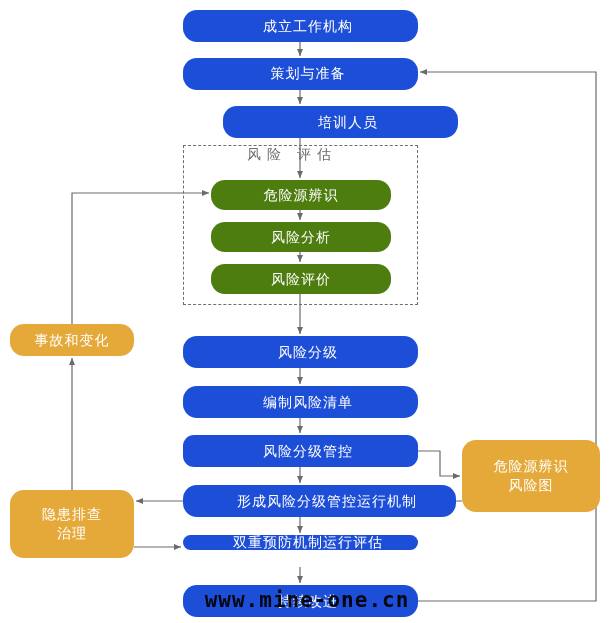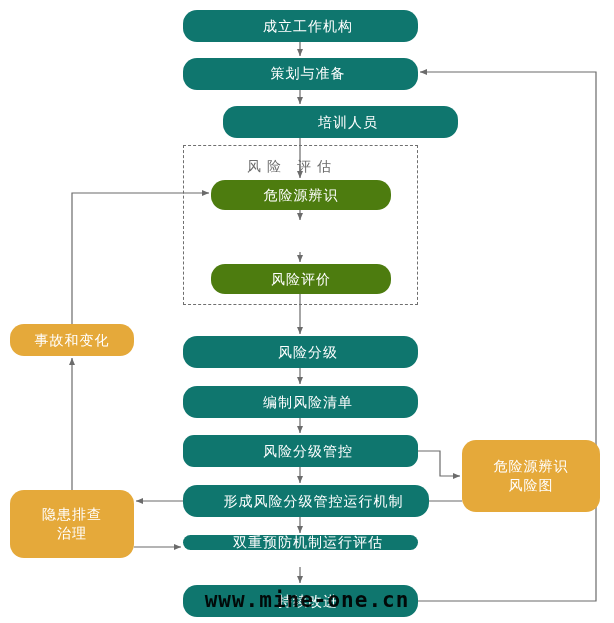--- a/index.html
+++ b/index.html
@@ -25,21 +25,21 @@
     justify-content: center;
     text-align: center;
     color: #ffffff;
     font-size: 14px;
     line-height: 1.35;
     border-radius: 14px;
     letter-spacing: 1px;
     white-space: pre-line;
   }
   .node.blue {
-    background: #0f766e;
+    background: #1d4ed8;
     padding-left: 15px;
   }
   .node.green {
     background: #4d7c0f;
   }
   .node.orange {
     background: #e5a93a;
   }
   .dashed-box {
     position: absolute;
@@ -76,21 +76,21 @@
     opacity: 0.92;
     pointer-events: none;
   }
 </style>
 </head>
 <body>
 
 <div id="canvas">
 
   <div class="dashed-box" style="left:183px; top:145px; width:235px; height:160px;"></div>
-  <div class="group-label" style="left:247px; top:158px;">风险  评估</div>
+  <div class="group-label" style="left:247px; top:146px;">风险  评估</div>
 
   <svg class="edges" viewBox="0 0 614 623" xmlns="http://www.w3.org/2000/svg">
     <defs>
       <marker id="ah" markerWidth="8" markerHeight="8" refX="7" refY="3" orient="auto" markerUnits="userSpaceOnUse">
         <path d="M0,0 L7,3 L0,6 z" fill="#6b6b6b"></path>
       </marker>
     </defs>
     <g stroke="#6b6b6b" stroke-width="1.2" fill="none" marker-end="url(#ah)">
 
       <path d="M300,42 L300,56"></path>
@@ -118,25 +118,26 @@
       <path d="M72,324 L72,193 L209,193"></path>
 
       <path d="M418,601 L596,601 L596,72 L420,72"></path>
     </g>
   </svg>
 
   <div class="node blue" style="left:183px; top:10px;  width:235px; height:32px;">成立工作机构</div>
   <div class="node blue" style="left:183px; top:58px;  width:235px; height:32px;font-family:Liberation Mono, monospace;">策划与准备</div>
   <div class="node blue" style="left:183px; top:106px; width:235px; height:32px;margin-left:40px;">培训人员</div>
   <div class="node green" style="left:211px; top:180px; width:180px; height:30px;">危险源辨识</div>
+  <div class="node green" style="left:211px; top:222px; width:180px; height:30px;">风险分析</div>
   <div class="node green" style="left:211px; top:264px; width:180px; height:30px;">风险评价</div>
   <div class="node blue" style="left:183px; top:336px; width:235px; height:32px;">风险分级</div>
   <div class="node blue" style="left:183px; top:386px; width:235px; height:32px;">编制风险清单</div>
   <div class="node blue" style="left:183px; top:435px; width:235px; height:32px;border-radius:11px;">风险分级管控</div>
-  <div class="node blue" style="left:183px; top:485px; width:246px; height:32px;">形成风险分级管控运行机制</div>
+  <div class="node blue" style="left:183px; top:485px; width:273px; height:32px;">形成风险分级管控运行机制</div>
   <div class="node blue" style="left:183px; top:535px; width:235px; height:15px;">双重预防机制运行评估</div>
   <div class="node blue" style="left:183px; top:585px; width:235px; height:32px;">持续改进</div>
   <div class="node orange" style="left:10px;  top:324px; width:124px; height:32px;">事故和变化</div>
   <div class="node orange" style="left:10px; top:490px; width:124px; height:68px;">隐患排查
 治理</div>
   <div class="node orange" style="left:462px; top:440px; width:138px; height:72px;">危险源辨识
 风险图</div>
 
   <div class="watermark">www.mine-one.cn</div>
 

